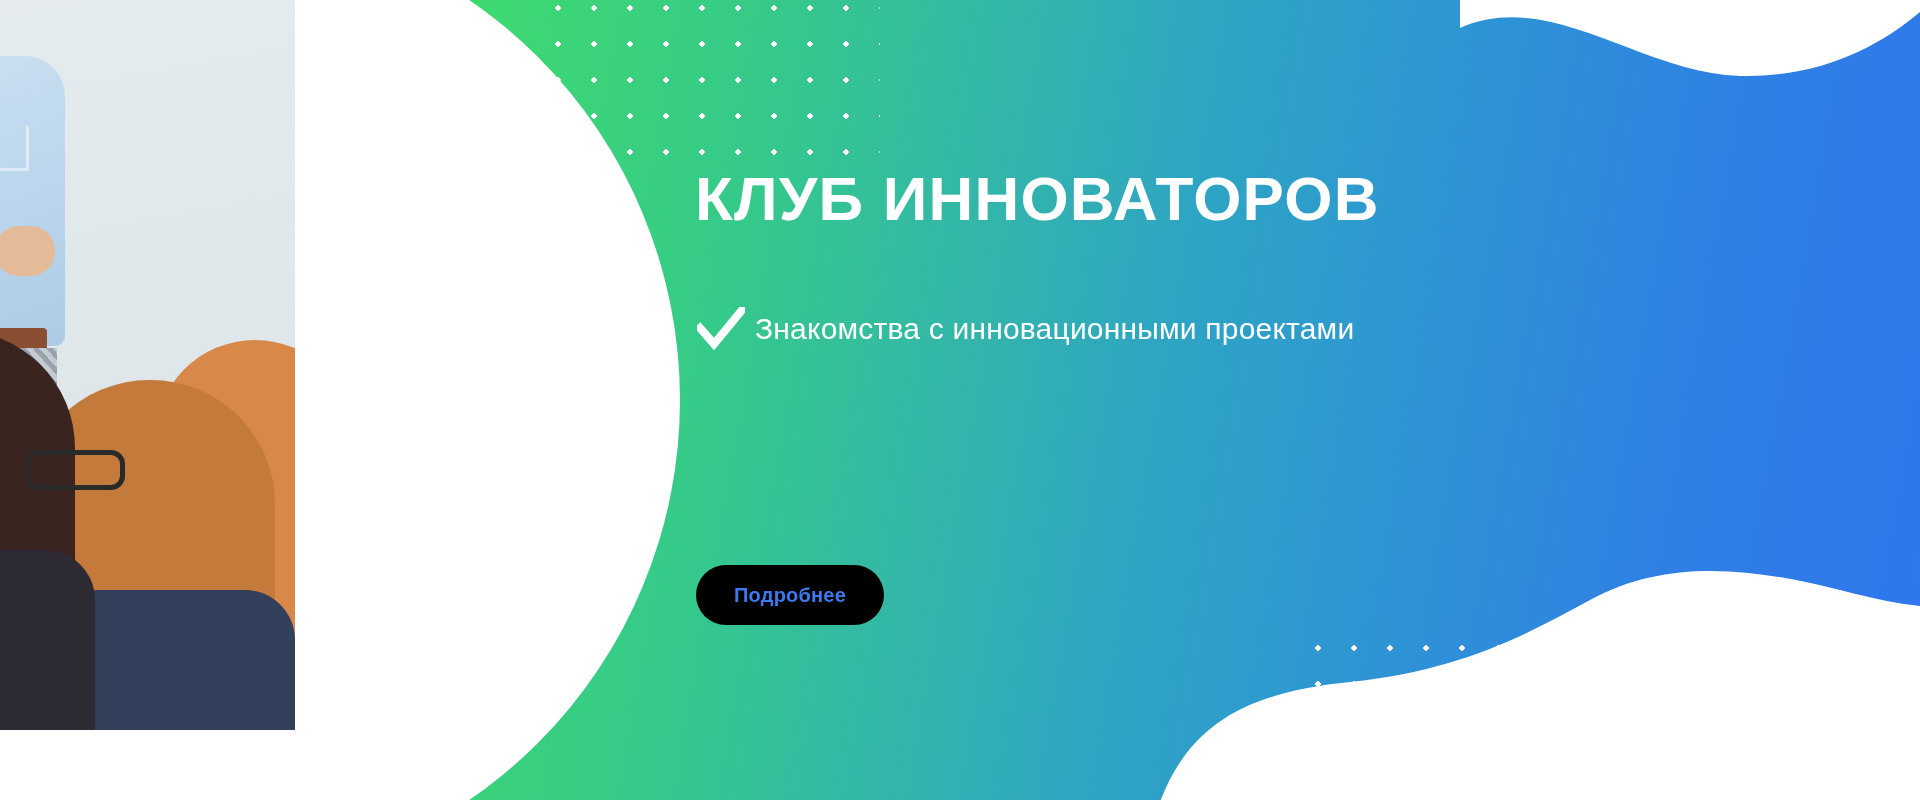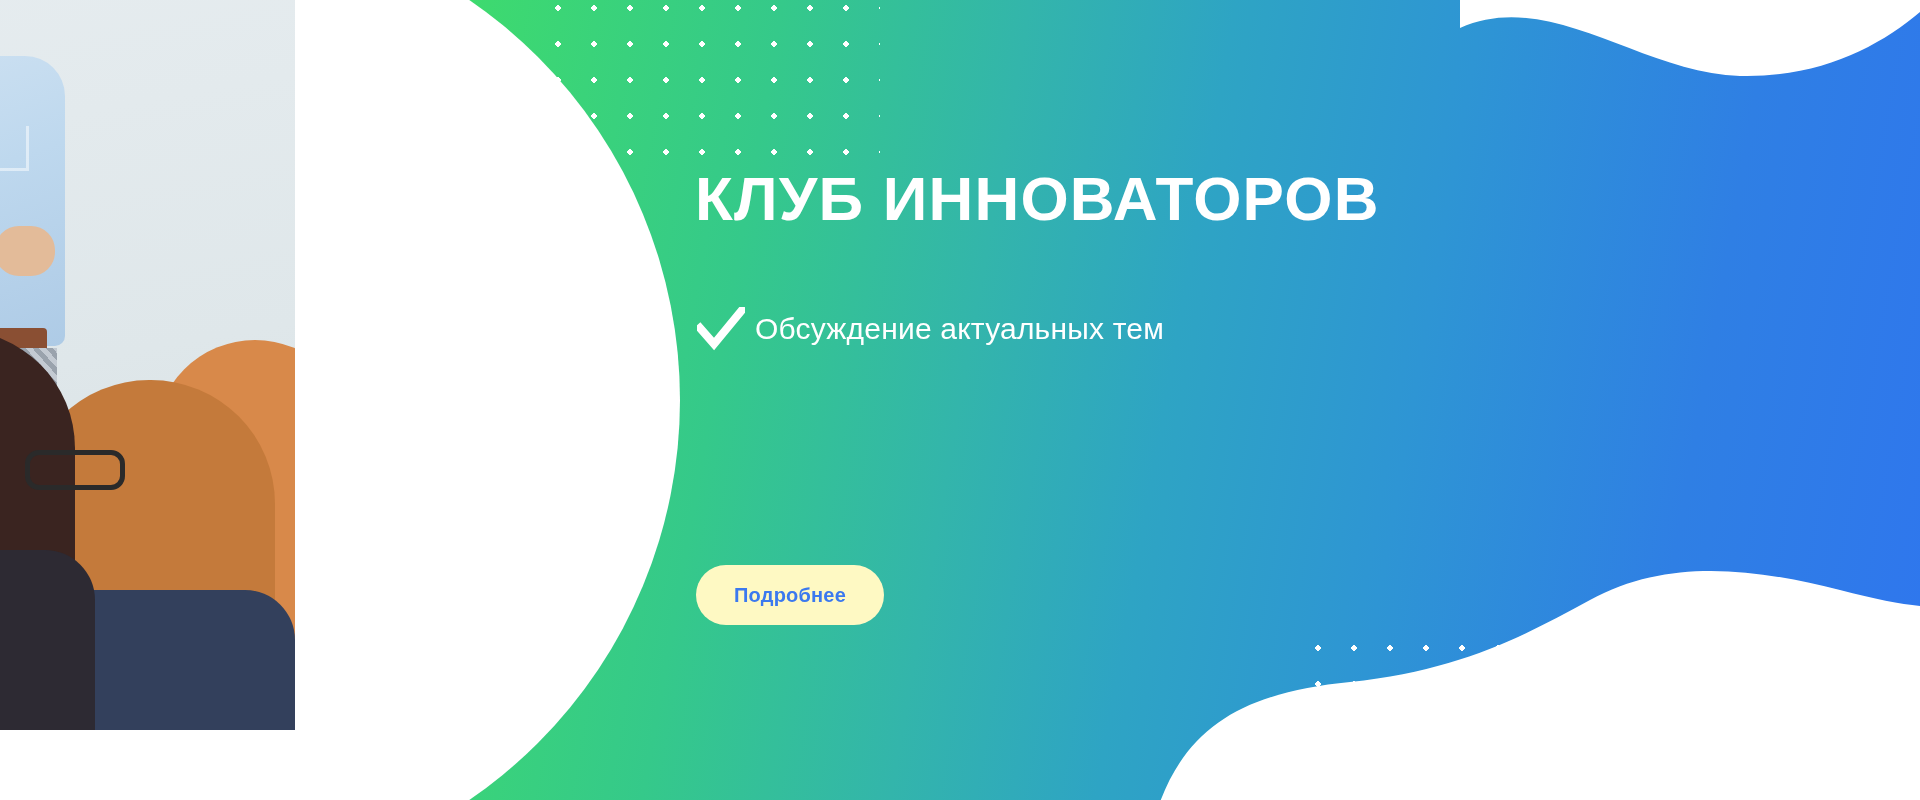--- a/index.html
+++ b/index.html
@@ -126,21 +126,21 @@
     position:absolute;
     left:696px; top:565px;
     display:inline-flex;
     align-items:center;
     justify-content:center;
     min-width:188px;
     height:60px;
     padding:0 30px;
     border:0;
     border-radius:30px;
-    background:#fef9c3;
+    background:#000000;
     color:#3b79ef;
     font-family:"Liberation Sans", sans-serif;
     font-size:20px;
     font-weight:bold;
     letter-spacing:.2px;
     cursor:pointer;
     z-index:7;
   }
 </style>
 </head>
@@ -189,29 +189,29 @@
       </div>
     </div>
   </div>
 
   <div class="content">
 
     <h1 class="title">КЛУБ ИННОВАТОРОВ</h1>
 
     <ul class="features">
 
-
       <li class="feature">
         <span class="check">
           <svg width="48" height="44" viewBox="0 0 48 44" aria-hidden="true">
             <path d="M3 21 L17 37 L45 3" fill="none" stroke="#ffffff" stroke-width="8" stroke-linecap="square" stroke-linejoin="miter"></path>
           </svg>
         </span>
-        <span class="feature-text">Обсуждение актуальных тем</span>
+        <span class="feature-text">Знакомства с инновационными проектами</span>
       </li>
 
 
+
     </ul>
   </div>
 
   <button class="cta">Подробнее</button>
 
 </div>
 
 </body></html>

